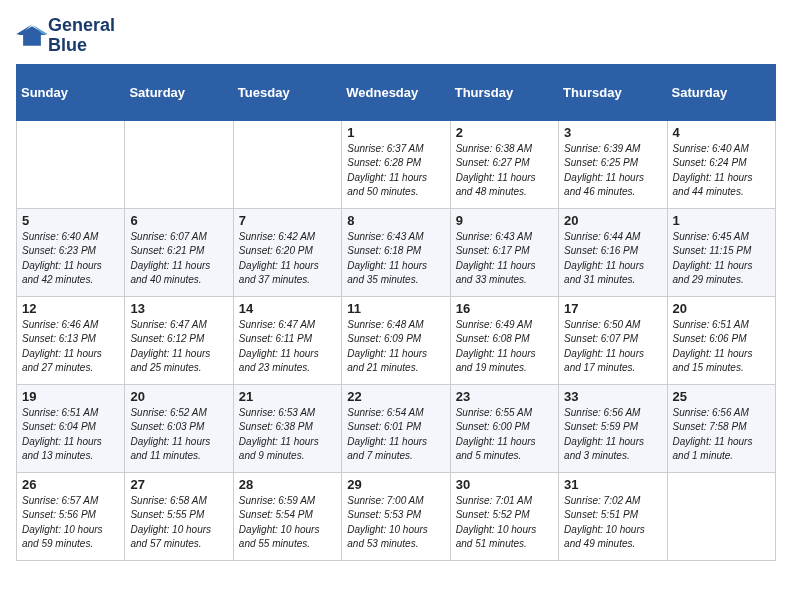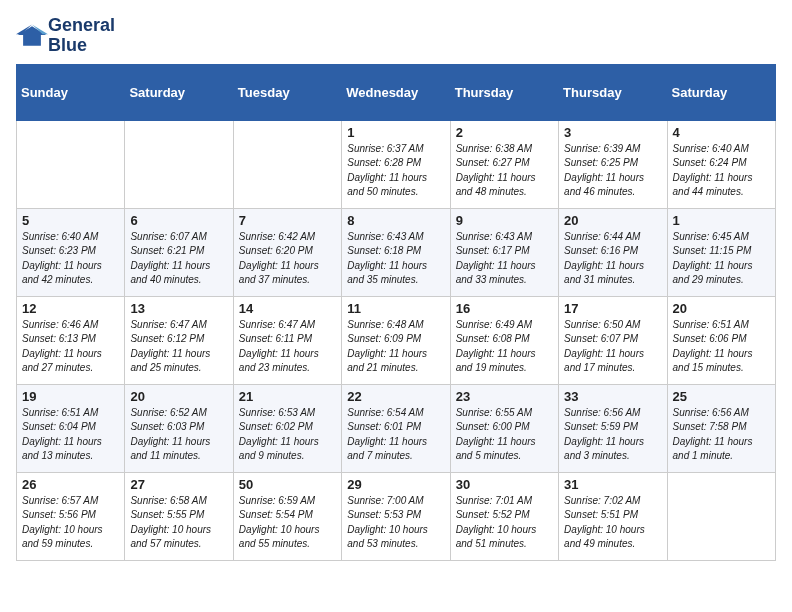--- a/index.html
+++ b/index.html
@@ -264,21 +264,21 @@
         <td>
           <span class="day-num">20</span>
           <div class="day-info">Sunrise: 6:52 AM
 Sunset: 6:03 PM
 Daylight: 11 hours
 and 11 minutes.</div>
         </td>
         <td>
           <span class="day-num">21</span>
           <div class="day-info">Sunrise: 6:53 AM
-Sunset: 6:02 PM
+Sunset: 6:38 PM
 Daylight: 11 hours
 and 9 minutes.</div>
         </td>
         <td>
           <span class="day-num">22</span>
           <div class="day-info">Sunrise: 6:54 AM
 Sunset: 6:01 PM
 Daylight: 11 hours
 and 7 minutes.</div>
         </td>
@@ -313,21 +313,21 @@
 and 59 minutes.</div>
         </td>
         <td>
           <span class="day-num">27</span>
           <div class="day-info">Sunrise: 6:58 AM
 Sunset: 5:55 PM
 Daylight: 10 hours
 and 57 minutes.</div>
         </td>
         <td>
-          <span class="day-num">50</span>
+          <span class="day-num">28</span>
           <div class="day-info">Sunrise: 6:59 AM
 Sunset: 5:54 PM
 Daylight: 10 hours
 and 55 minutes.</div>
         </td>
         <td>
           <span class="day-num">29</span>
           <div class="day-info">Sunrise: 7:00 AM
 Sunset: 5:53 PM
 Daylight: 10 hours

